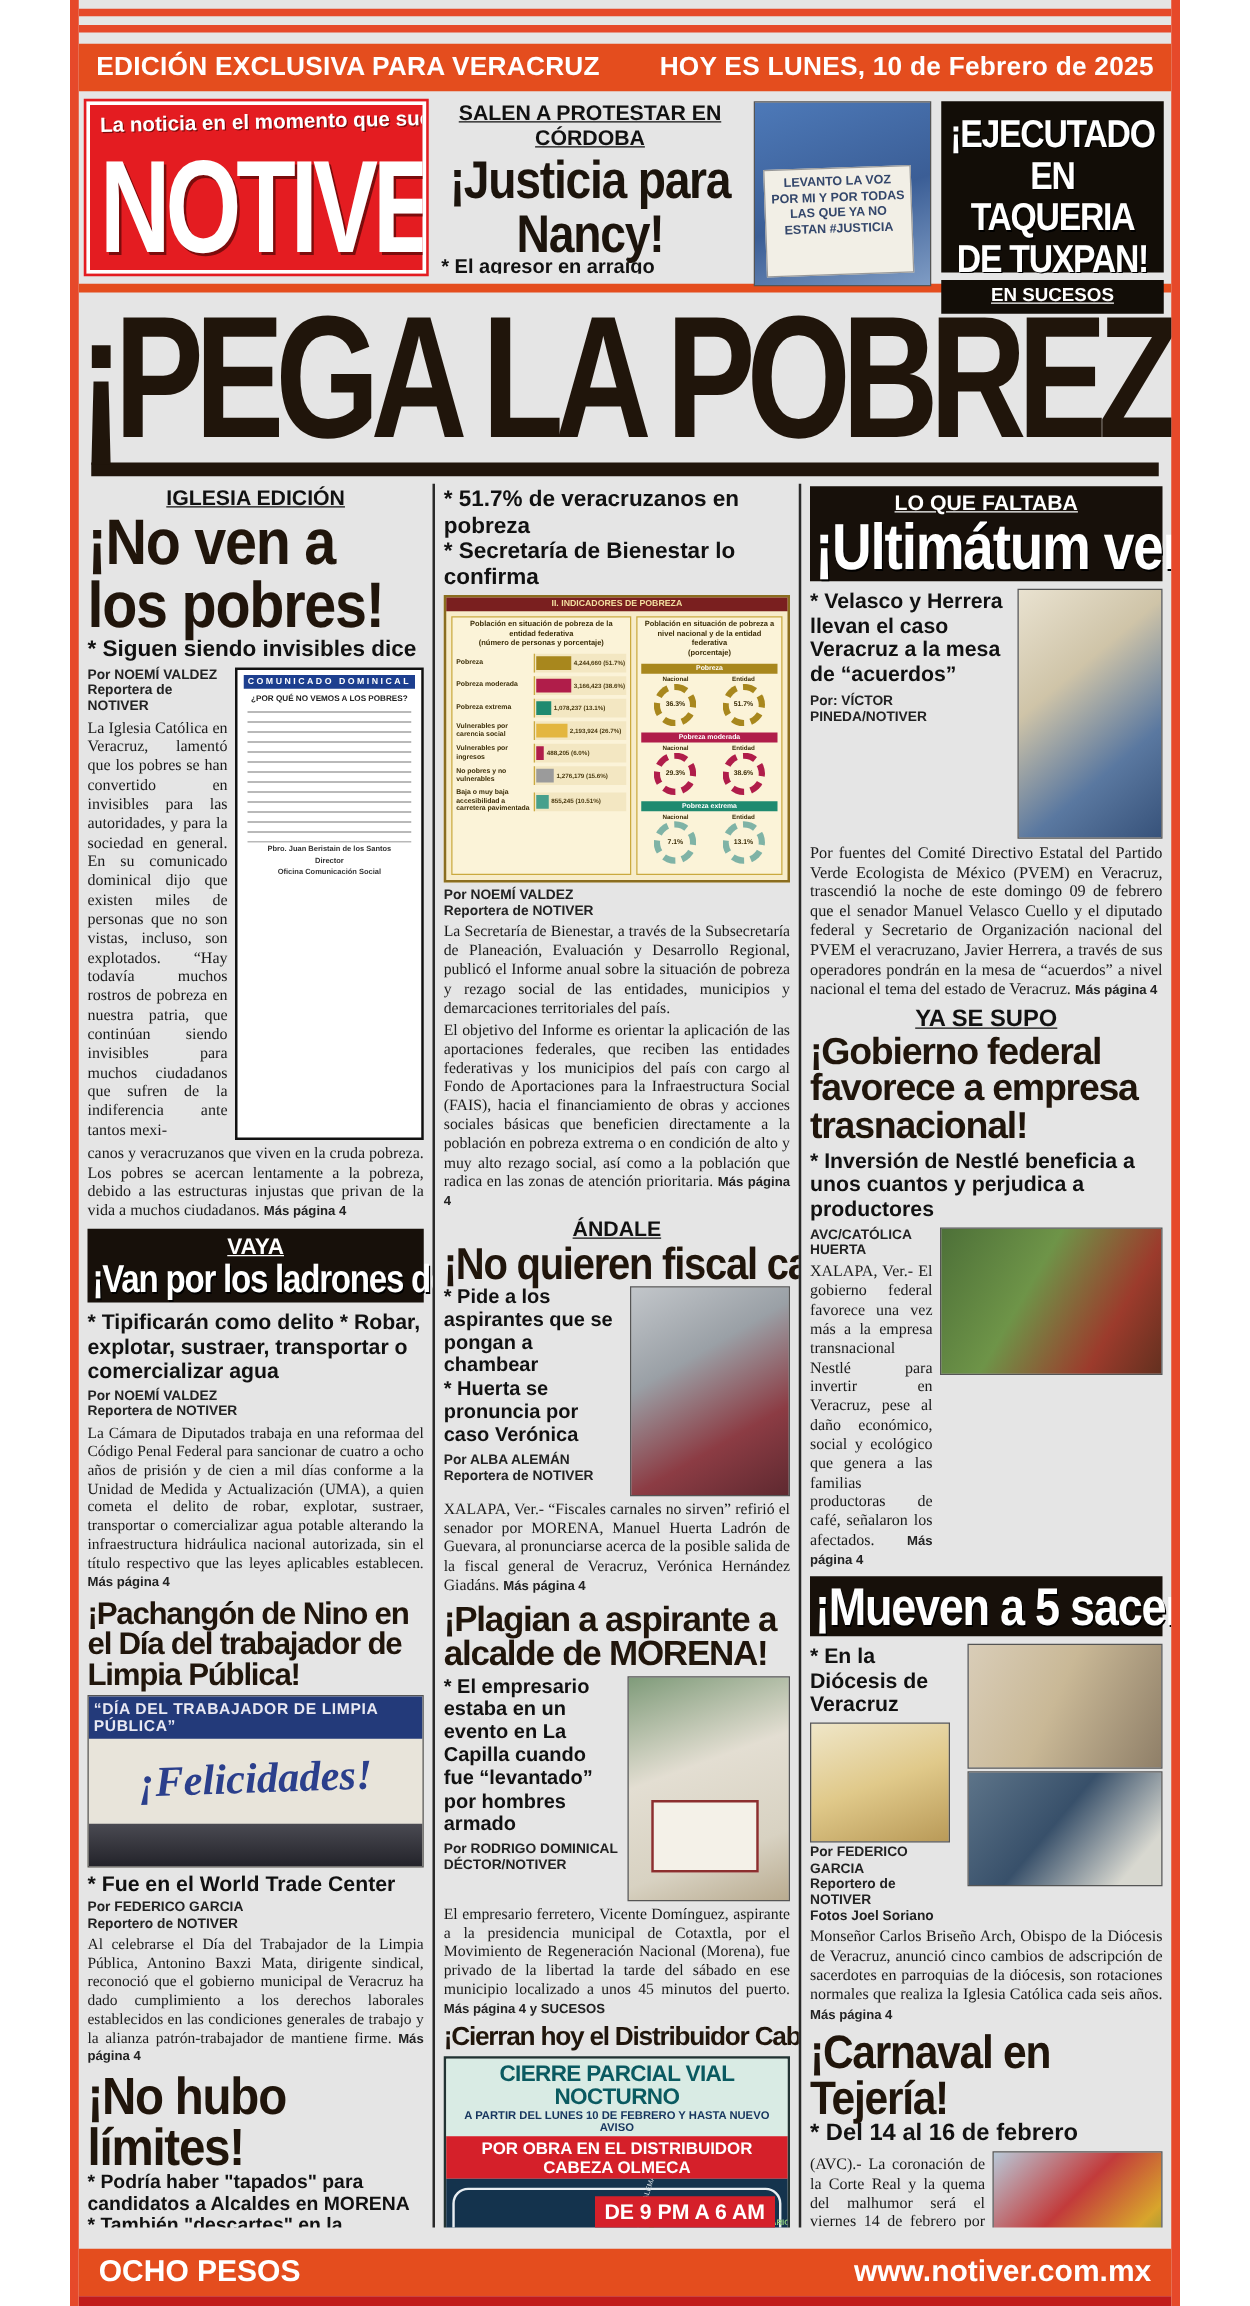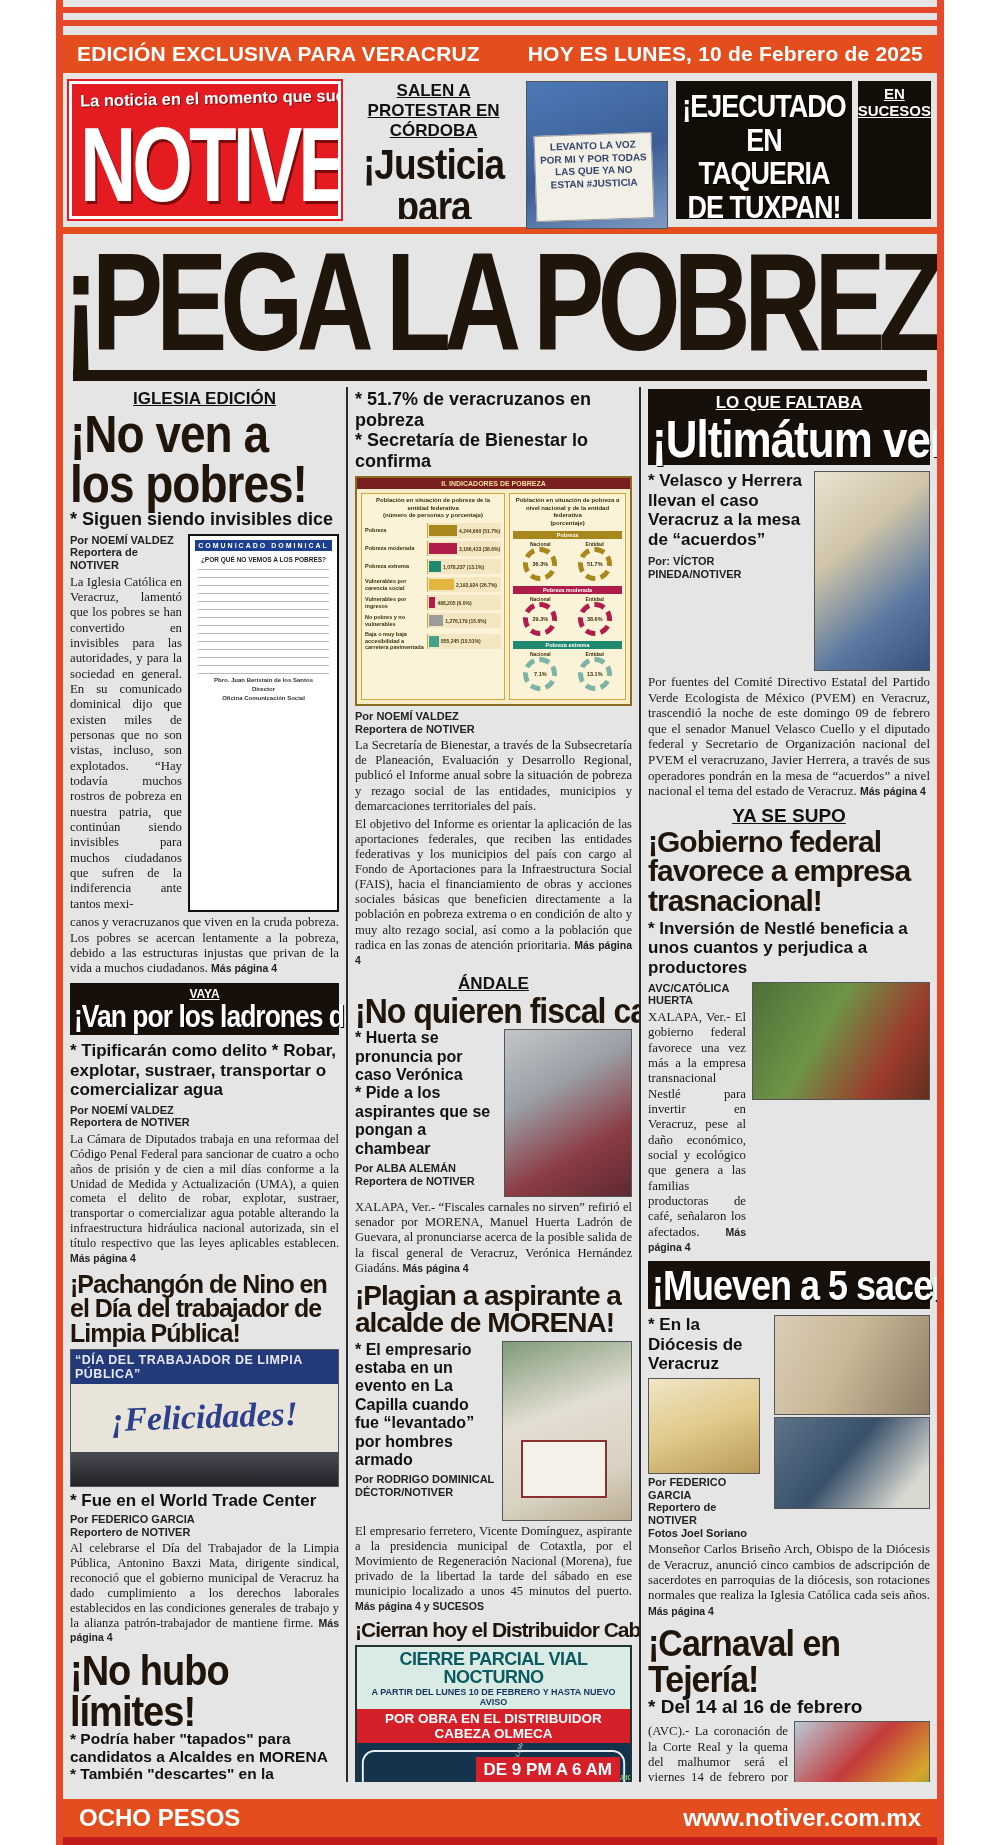--- a/index.html
+++ b/index.html
@@ -29,21 +29,21 @@
   .subhead { font-family:"Liberation Sans",sans-serif; font-weight:bold; font-size:16px; color:#111; line-height:1.15; }
   .nancy-row { display:flex; gap:6px; margin-top:4px; }
   .photo { position:relative; border:1px solid #555; overflow:hidden; flex:0 0 auto; }
   .byline { font-family:"Liberation Sans",sans-serif; font-weight:bold; font-size:11px; line-height:1.15; color:#222; }
   .body { font-size:13.5px; line-height:1.2; text-align:justify; color:#1a1a1a; margin-top:3px; }
   .more { font-family:"Liberation Sans",sans-serif; font-weight:bold; font-size:10.5px; color:#222; }
   .sign-photo { flex:0 0 142px; height:150px; background:linear-gradient(160deg,#4d79b8 0%,#3b5e96 55%,#7f9cc4 100%); }
   .sign-card { position:absolute; left:8px; top:52px; width:118px; height:86px; background:#f2efe6; border:1px solid #999;
                padding:5px 4px; font-family:"Liberation Sans",sans-serif; font-weight:bold; font-size:10px;
                line-height:1.25; color:#34476b; transform:rotate(-2deg); text-align:center; }
-  .ejec-wrap { flex:0 0 178px; display:flex; gap:6px; }
+  .ejec-wrap { flex:0 0 178px; display:flex; flex-direction:column; gap:6px; }
   .ejec-box { background:#120d07; color:#fff; flex:1; padding:10px 6px; text-align:center; }
   .ejec-head { font-family:"Liberation Sans",sans-serif; font-weight:900; font-size:27px; line-height:1.08;
                letter-spacing:-1px; text-shadow:1px 1px 0 #000; transform:scaleY(1.15); transform-origin:top; }
   .ejec-tag { background:#120d07; color:#fff; text-align:center; font-family:"Liberation Sans",sans-serif;
               font-weight:bold; font-size:15px; padding:4px 0 6px; text-decoration:underline; }
   .divider { height:7px; background:#e44d1e; margin:2px 0 4px; }
   
   .lead-kicker { font-family:"Liberation Sans",sans-serif; font-weight:bold; font-size:19px; text-align:center;
                  text-decoration:underline; margin:2px 0 0; }
   .lead-head { font-family:"Liberation Sans",sans-serif; font-weight:900; font-size:107px; letter-spacing:-7px;
@@ -187,21 +187,21 @@
             <span>Director</span><br>
             <span>Oficina Comunicación Social</span>
           </div>
         </div>
       </div>
       <div class="body" style="font-size:12.8px">
         <span>canos y veracruzanos que viven en la cruda pobreza. Los pobres se acercan lentamente a la pobreza, debido a las estructuras injustas que privan de la vida a muchos ciudadanos.</span> <span class="more">Más página 4</span>
       </div>
 
       <div class="blackbox mt6">
-        <div class="kicker" style="font-size:12px">VAYA</div>
+        <div class="kicker" style="font-size:18px">VAYA</div>
         <div class="bb-head" style="font-size:26.5px">¡Van por los ladrones de agua!</div>
       </div>
       <div class="subhead mt6" style="font-size:17px">* Tipificarán como delito * Robar, explotar, sustraer, transportar o comercializar agua</div>
       <div class="byline mt4">
         <span>Por NOEMÍ VALDEZ</span><br><span>Reportera de NOTIVER</span>
       </div>
       <div class="body" style="font-size:12.4px">
         <span>La Cámara de Diputados trabaja en una reformaa del Código Penal Federal para sancionar de cuatro a ocho años de prisión y de cien a mil días conforme a la Unidad de Medida y Actualización (UMA), a quien cometa el delito de robar, explotar, sustraer, transportar o comercializar agua potable alterando la infraestructura hidráulica nacional autorizada, sin el título respectivo que las leyes aplicables establecen.</span> <span class="more">Más página 4</span>
       </div>
 
@@ -340,22 +340,22 @@
       </div>
       <div class="body" style="font-size:12.6px">
         <span>El objetivo del Informe es orientar la aplicación de las aportaciones federales, que reciben las entidades federativas y los municipios del país con cargo al Fondo de Aportaciones para la Infraestructura Social (FAIS), hacia el financiamiento de obras y acciones sociales básicas que beneficien directamente a la población en pobreza extrema o en condición de alto y muy alto rezago social, así como a la población que radica en las zonas de atención prioritaria.</span> <span class="more">Más página 4</span>
       </div>
 
       <div class="kicker mt6">ÁNDALE</div>
       <div class="story-head" style="font-size:32px;transform:scaleY(1.12);white-space:nowrap">¡No quieren fiscal carnal!</div>
       <div class="flexrow mt4">
         <div style="flex:1">
           <div class="subhead" style="font-size:16px">
+            <div>* Pide a los aspirantes que se pongan a chambear</div>
             <div>* Huerta se pronuncia por caso Verónica</div>
-            <div>* Pide a los aspirantes que se pongan a chambear</div>
           </div>
           <div class="byline mt4">
             <span>Por ALBA ALEMÁN</span><br><span>Reportera de NOTIVER</span>
           </div>
         </div>
         <div class="photo" style="flex:0 0 128px;height:168px;background:linear-gradient(150deg,#c2c6ca 0%,#9aa0a6 35%,#8c3c44 70%,#5e2930 100%);"></div>
       </div>
       <div class="body" style="font-size:12.6px">
         <span>XALAPA, Ver.- “Fiscales carnales no sirven” refirió el senador por MORENA, Manuel Huerta Ladrón de Guevara, al pronunciarse acerca de la posible salida de la fiscal general de Veracruz, Verónica Hernández Giadáns.</span> <span class="more">Más página 4</span>
       </div>

